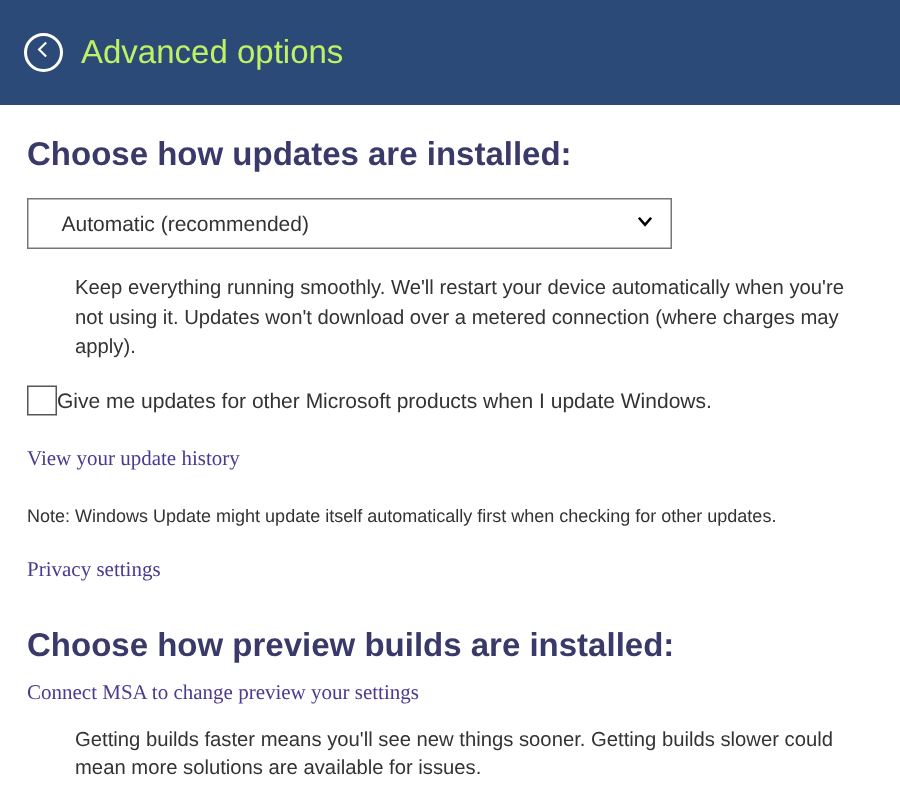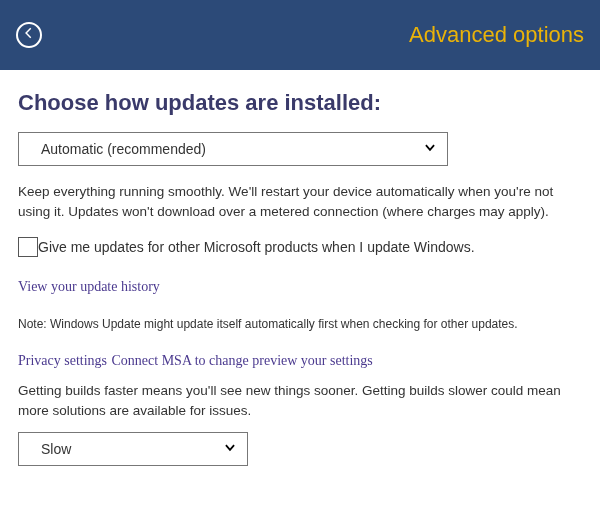--- a/index.html
+++ b/index.html
@@ -6,26 +6,25 @@
   body {
     font-family: "Segoe UI", Tahoma, sans-serif;
     background: #fff;
     width: 600px;
     height: 532px;
     overflow: hidden;
     color: #333;
   }
   .header {
     background: #2c4a78;
-    color: #eab308;
+    color: #bef264;
     padding: 22px 16px;
     display: flex;
     align-items: center;
     gap: 12px;
-    justify-content: space-between;
   }
   .back-btn {
     width: 26px; height: 26px;
     border: 2px solid #fff;
     border-radius: 50%;
     display: flex; align-items: center; justify-content: center;
     cursor: pointer;
   }
   .back-btn svg { width: 14px; height: 14px; }
   .header-title {
@@ -61,20 +60,21 @@
     top: 50%;
     transform: translateY(-50%);
   }
   .select .chev svg { width: 14px; height: 14px; }
   .desc {
     font-size: 13.5px;
     line-height: 1.45;
     color: #333;
     margin-top: 16px;
     max-width: 560px;
+    margin-left: 32px;
   }
   .checkbox-row {
     display: flex;
     align-items: center;
     margin-top: 16px;
   }
   .checkbox {
     width: 20px; height: 20px;
     border: 1.5px solid #555;
     cursor: pointer;
@@ -128,20 +128,21 @@
     <div class="checkbox"></div>
     <div class="checkbox-label">Give me updates for other Microsoft products when I update Windows.</div>
   </div>
 
   <div class="link">View your update history</div>
 
   <div class="note">Note: Windows Update might update itself automatically first when checking for other updates.</div>
 
   <div class="link">Privacy settings</div>
 
+  <div class="section-title tight">Choose how preview builds are installed:</div>
 
   <div class="link" style="margin-top:0">Connect MSA to change preview your settings</div>
 
   <div class="desc" style="margin-top:12px">Getting builds faster means you'll see new things sooner. Getting builds slower could mean more solutions are available for issues.</div>
 
   <div class="select small" style="margin-top:12px">
     <span>Slow</span>
     <span class="chev">
       <svg viewBox="0 0 24 24" fill="none" stroke="#000" stroke-width="3">
         <path d="M5 8 L12 16 L19 8"></path>

